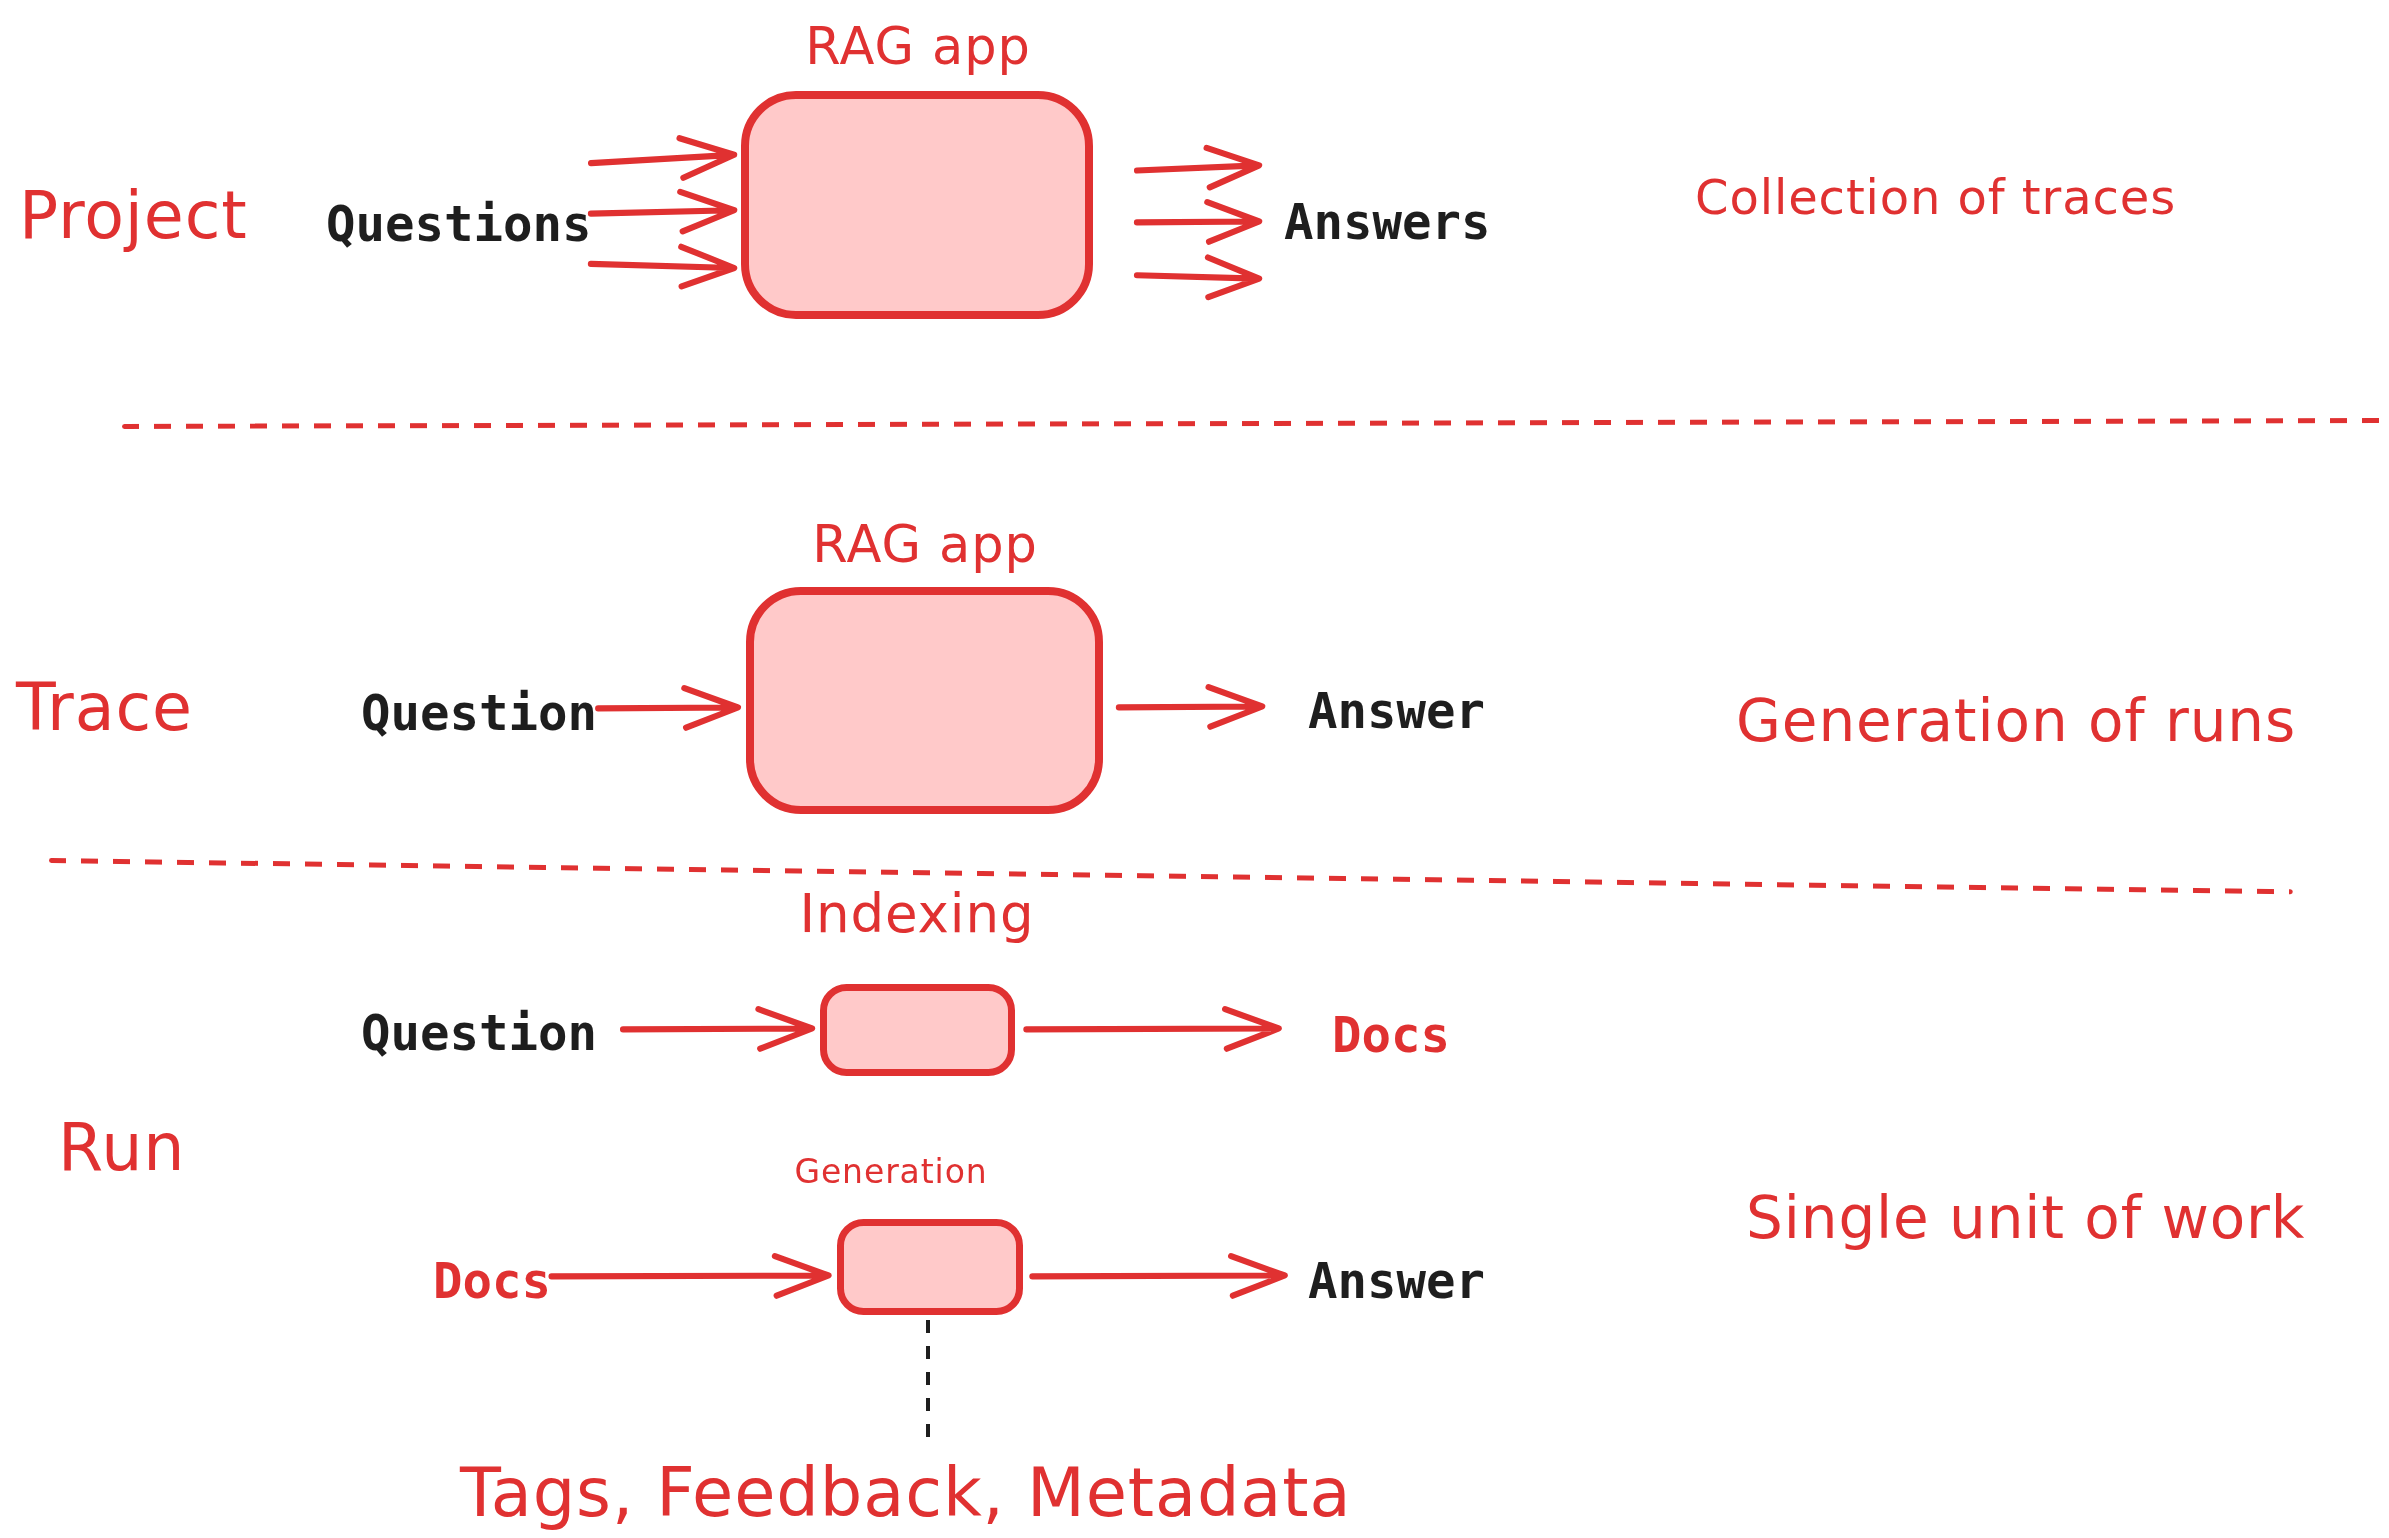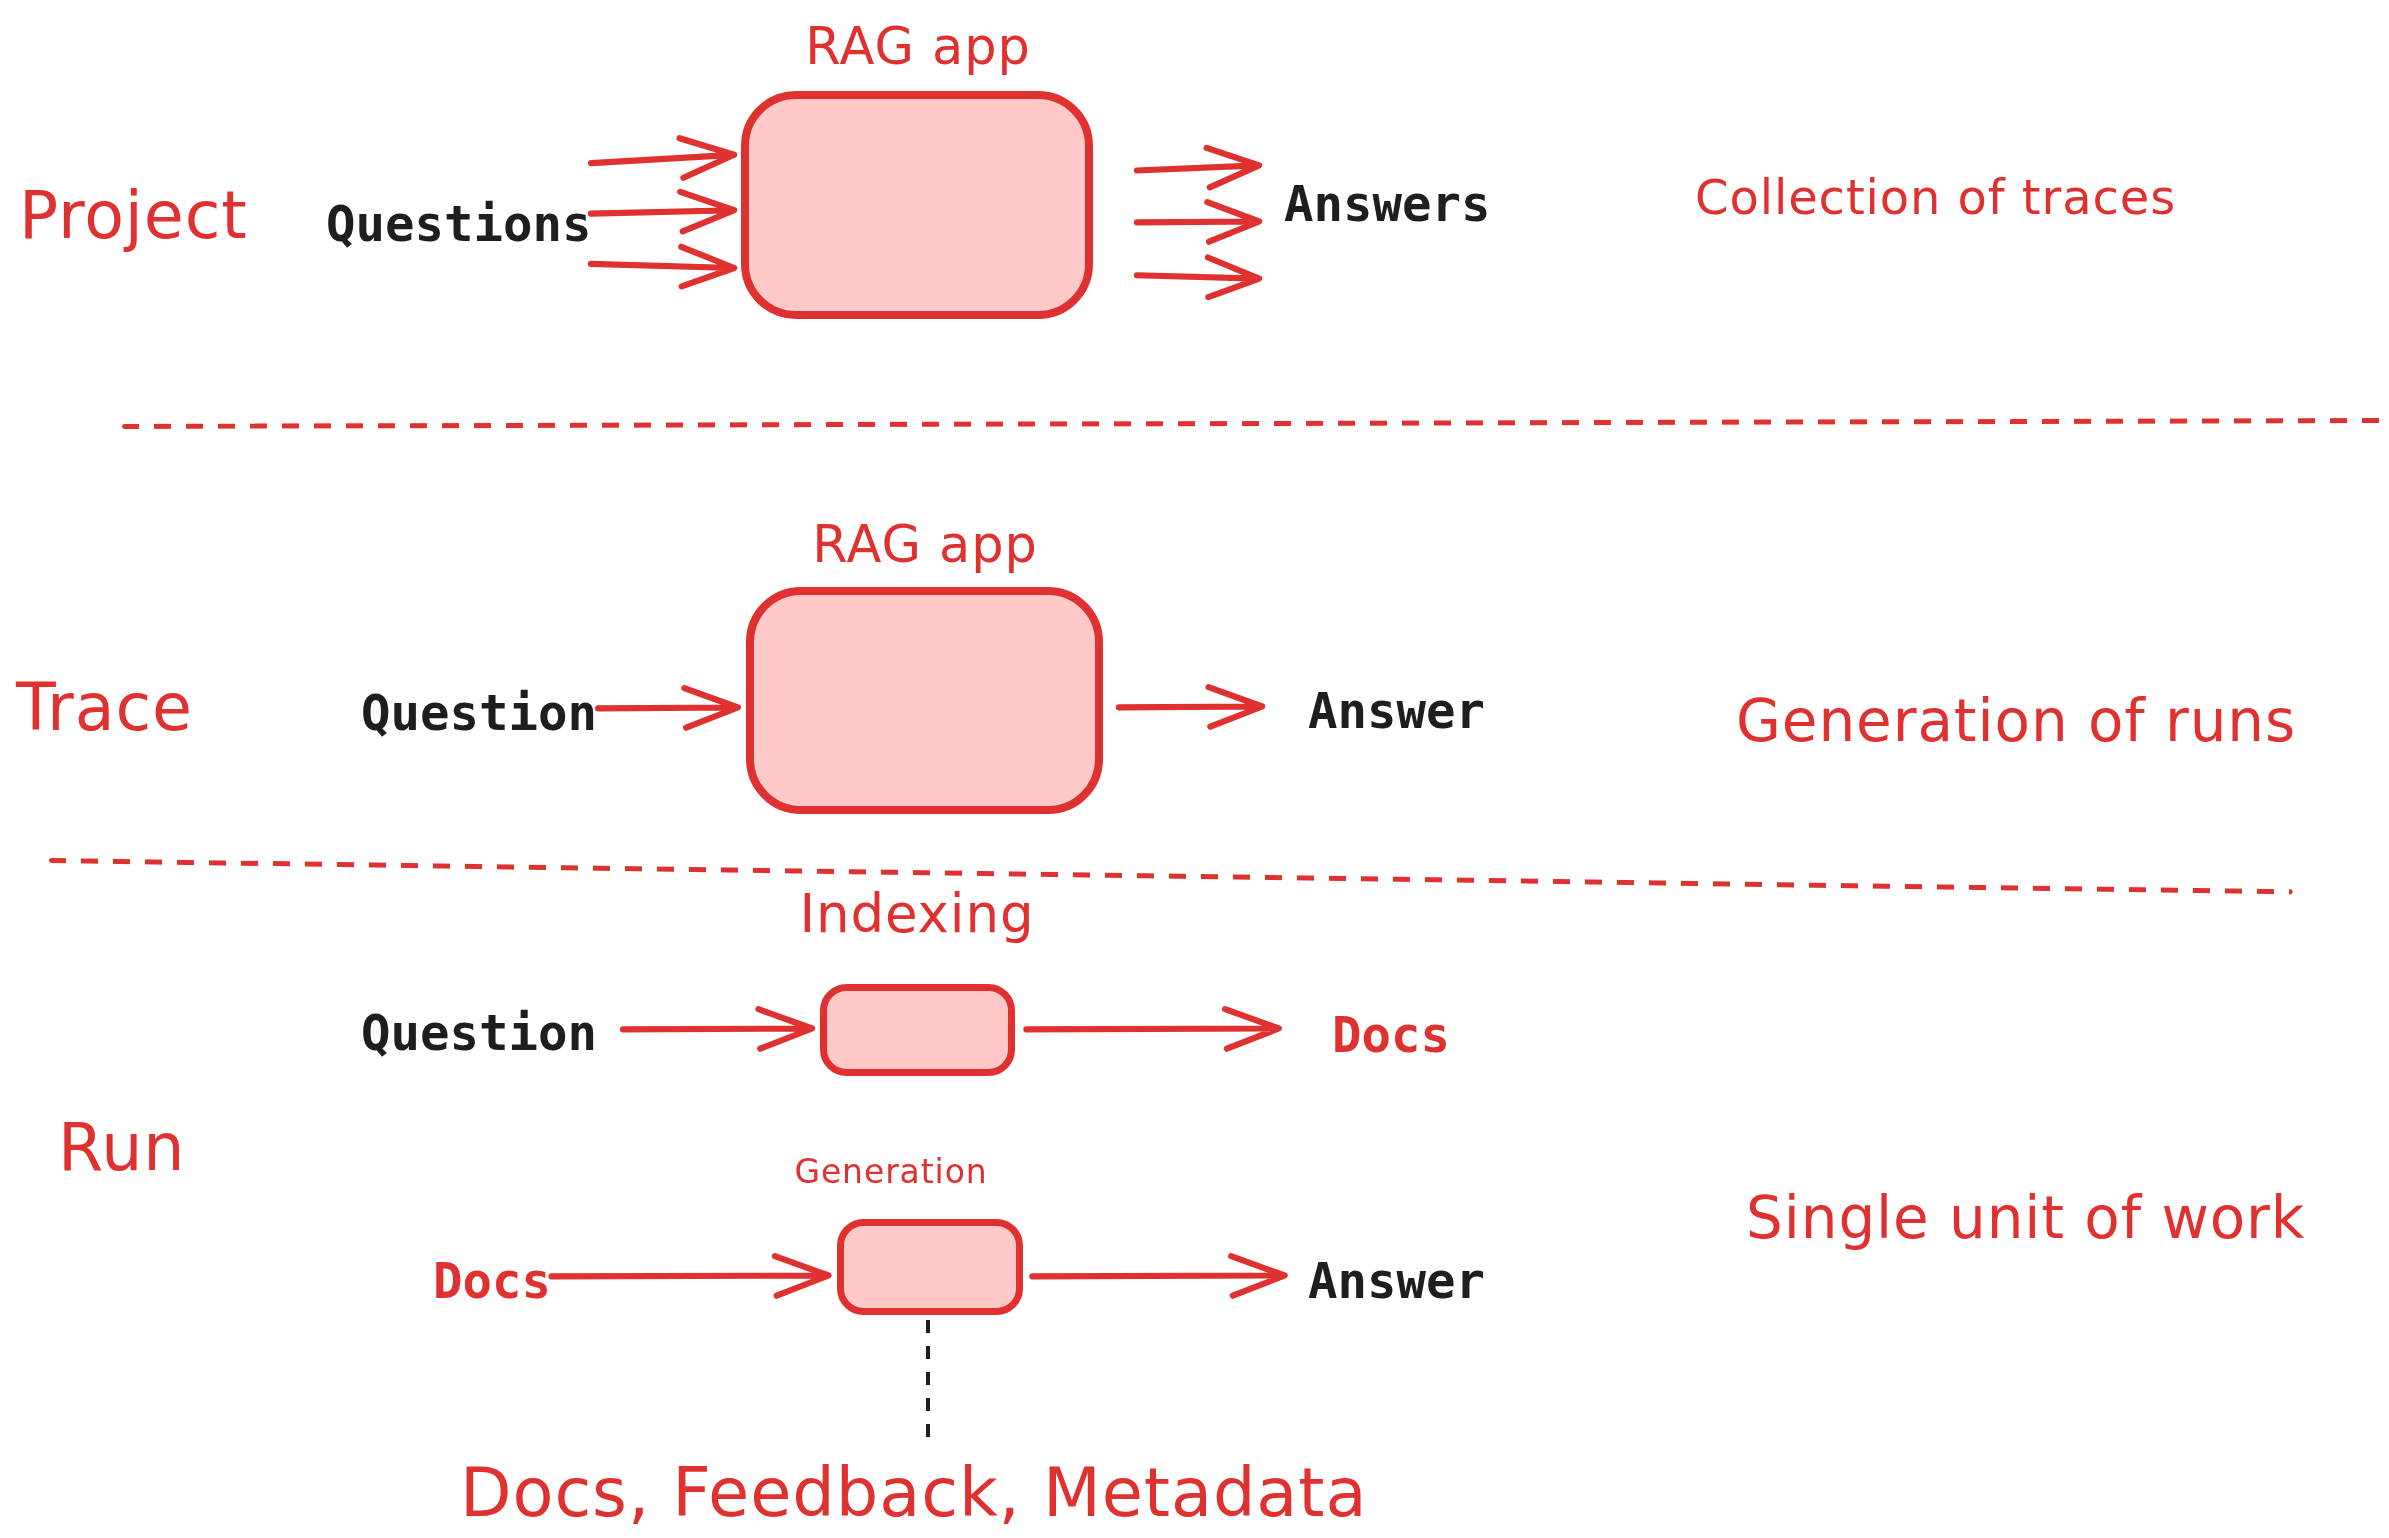--- a/index.html
+++ b/index.html
@@ -83,21 +83,21 @@
     <svg class="arrow" style="left:1133px;top:142px;width:131px;height:51px;transform:rotate(-2deg)" viewBox="0 0 148 58">
         <path d="M4 30 L142 29 M84 7 L143 29 L86 52"></path>
       </svg>
     <svg class="arrow" style="left:1133px;top:196px;width:131px;height:51px" viewBox="0 0 148 58">
         <path d="M4 30 L142 29 M84 7 L143 29 L86 52"></path>
       </svg>
     <svg class="arrow" style="left:1133px;top:251px;width:131px;height:51px;transform:rotate(2deg)" viewBox="0 0 148 58">
         <path d="M4 30 L142 29 M84 7 L143 29 L86 52"></path>
       </svg>
 
-    <div class="mono" style="left:1284px;top:176px;font-size:49px">Answers</div>
+    <div class="mono" style="left:1284px;top:194px;font-size:49px">Answers</div>
 
     <div class="hand" style="left:1695px;top:170px;font-size:48px">Collection of traces</div>
   </section>
 
   <div class="divider-red" style="left:122px;top:421px;width:2259px;transform:rotate(-0.15deg)"></div>
 
   <section>
     <div class="hand box-title" style="left:748px;top:516px;width:354px;font-size:51px">RAG app</div>
 
     <div class="box" style="left:746px;top:587px;width:357px;height:227px;border-radius:55px"></div>
@@ -154,17 +154,17 @@
     <svg class="arrow" style="left:1028px;top:1250px;width:262px;height:51px" viewBox="0 0 296 58">
         <path d="M4 30 L290 29 M230 7 L291 29 L232 52"></path>
       </svg>
 
     <div class="mono" style="left:1308px;top:1253px;font-size:49px">Answer</div>
 
     <div class="hand" style="left:1746px;top:1185px;font-size:58px">Single unit of work</div>
 
     <div class="vline-black" style="left:926px;top:1320px;height:126px"></div>
 
-    <div class="hand" style="left:460px;top:1455px;font-size:67px">Docs, Feedback, Metadata</div>
+    <div class="hand" style="left:460px;top:1455px;font-size:67px">Tags, Feedback, Metadata</div>
   </section>
 
 </div>
 
 
 </body></html>

